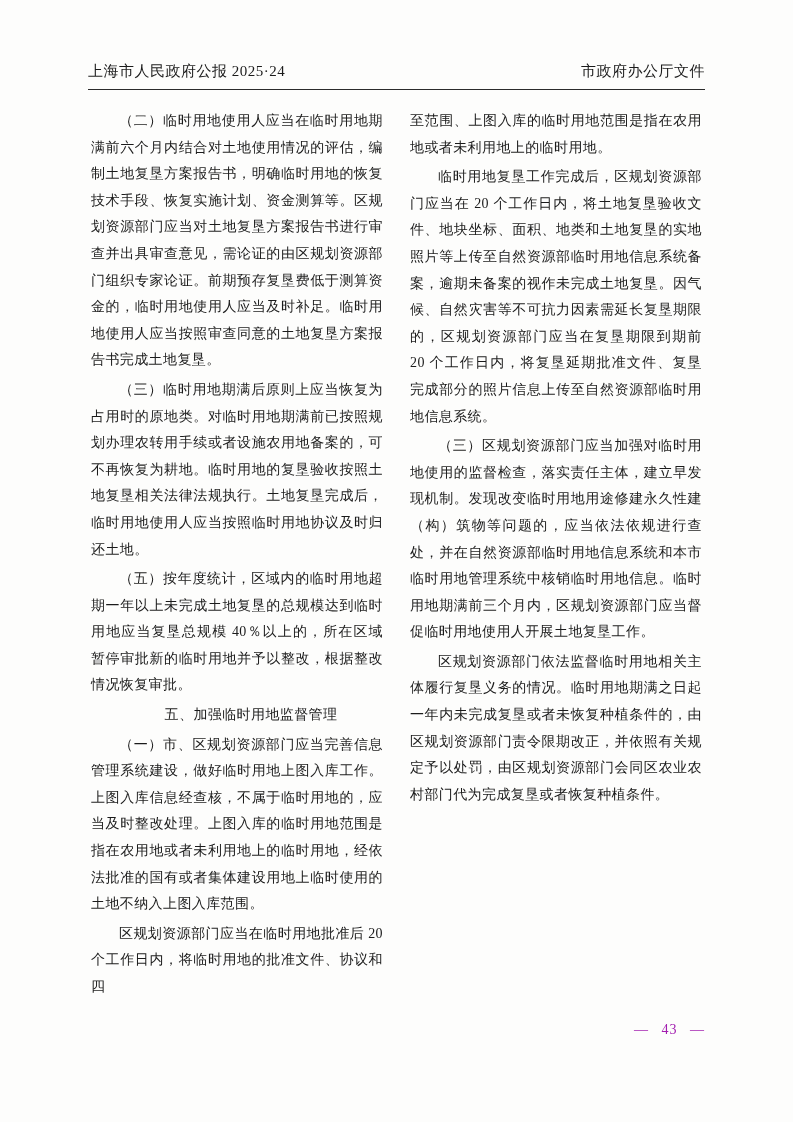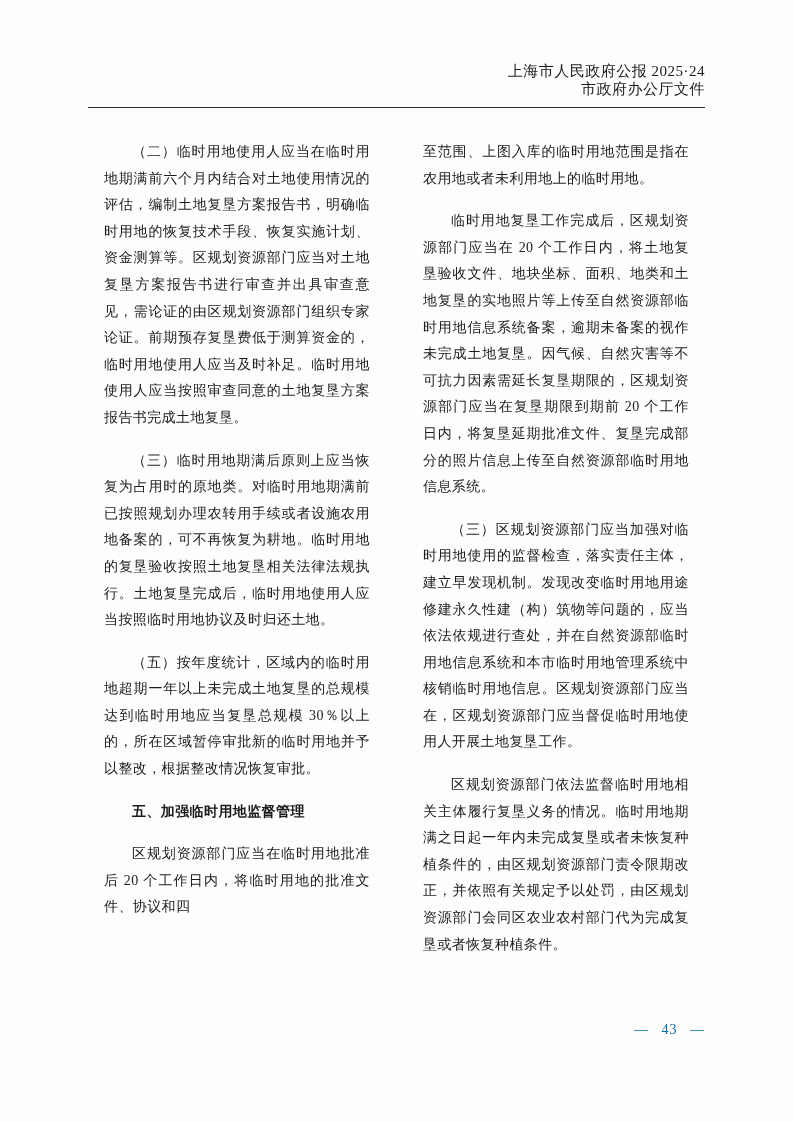--- a/index.html
+++ b/index.html
@@ -19,87 +19,87 @@
     box-sizing: border-box;
   }
   .header {
     display: flex;
     justify-content: space-between;
     align-items: flex-end;
     padding: 62px 88px 0 88px;
     font-size: 15px;
     line-height: 18px;
     letter-spacing: 0.5px;
-    flex-direction: column;
   }
   .header-rule {
     margin: 9px 88px 0 88px;
     border-bottom: 1.6px solid #2b2b2b;
   }
   .content {
     display: flex;
     gap: 21px;
     padding: 15px 88px 0 88px;
   }
   .col {
     width: 298px;
     flex: 0 0 298px;
   }
   .para, .heading {
-    margin: 16px;
+    margin: 3px;
     font-size: 14px;
     line-height: 26.6px;
     letter-spacing: 0.4px;
     text-align: justify;
     text-indent: 2em;
     font-weight: normal;
   }
   .heading {
-    font-weight: bold;
-    text-align: left;
+    font-weight: normal;
+    text-align: center;
   }
   .continuation {
     text-indent: 0;
   }
   .page-number {
     position: absolute;
     top: 1020px;
     left: 0;
     right: 88px;
     text-align: right;
     font-size: 14px;
     line-height: 20px;
     word-spacing: 8px;
     letter-spacing: 1px;
-    color: #0369a1;
+    color: #a21caf;
   }
 </style>
 </head>
 <body>
 
 <div class="page">
 
   <div class="header">
     <span>上海市人民政府公报 2025·24</span>
     <span>市政府办公厅文件</span>
   </div>
 
   <div class="header-rule"></div>
 
   <div class="content">
     <div class="col">
         <p class="para body">（二）临时用地使用人应当在临时用地期满前六个月内结合对土地使用情况的评估，编制土地复垦方案报告书，明确临时用地的恢复技术手段、恢复实施计划、资金测算等。区规划资源部门应当对土地复垦方案报告书进行审查并出具审查意见，需论证的由区规划资源部门组织专家论证。前期预存复垦费低于测算资金的，临时用地使用人应当及时补足。临时用地使用人应当按照审查同意的土地复垦方案报告书完成土地复垦。</p>
         <p class="para body">（三）临时用地期满后原则上应当恢复为占用时的原地类。对临时用地期满前已按照规划办理农转用手续或者设施农用地备案的，可不再恢复为耕地。临时用地的复垦验收按照土地复垦相关法律法规执行。土地复垦完成后，临时用地使用人应当按照临时用地协议及时归还土地。</p>
-        <p class="para body">（五）按年度统计，区域内的临时用地超期一年以上未完成土地复垦的总规模达到临时用地应当复垦总规模 30％以上的，所在区域暂停审批新的临时用地并予以整改，根据整改情况恢复审批。</p>
+        <p class="para body">（五）按年度统计，区域内的临时用地超期一年以上未完成土地复垦的总规模达到临时用地应当复垦总规模 40％以上的，所在区域暂停审批新的临时用地并予以整改，根据整改情况恢复审批。</p>
         <h3 class="heading">五、加强临时用地监督管理</h3>
+        <p class="para body">（一）市、区规划资源部门应当完善信息管理系统建设，做好临时用地上图入库工作。上图入库信息经查核，不属于临时用地的，应当及时整改处理。上图入库的临时用地范围是指在农用地或者未利用地上的临时用地，经依法批准的国有或者集体建设用地上临时使用的土地不纳入上图入库范围。</p>
         <p class="para body">区规划资源部门应当在临时用地批准后 20 个工作日内，将临时用地的批准文件、协议和四</p>
       </div>
     <div class="col">
         <p class="para continuation">至范围、上图入库的临时用地范围是指在农用地或者未利用地上的临时用地。</p>
         <p class="para body">临时用地复垦工作完成后，区规划资源部门应当在 20 个工作日内，将土地复垦验收文件、地块坐标、面积、地类和土地复垦的实地照片等上传至自然资源部临时用地信息系统备案，逾期未备案的视作未完成土地复垦。因气候、自然灾害等不可抗力因素需延长复垦期限的，区规划资源部门应当在复垦期限到期前 20 个工作日内，将复垦延期批准文件、复垦完成部分的照片信息上传至自然资源部临时用地信息系统。</p>
-        <p class="para body">（三）区规划资源部门应当加强对临时用地使用的监督检查，落实责任主体，建立早发现机制。发现改变临时用地用途修建永久性建（构）筑物等问题的，应当依法依规进行查处，并在自然资源部临时用地信息系统和本市临时用地管理系统中核销临时用地信息。区规划资源部门应当在，区规划资源部门应当督促临时用地使用人开展土地复垦工作。</p>
+        <p class="para body">（三）区规划资源部门应当加强对临时用地使用的监督检查，落实责任主体，建立早发现机制。发现改变临时用地用途修建永久性建（构）筑物等问题的，应当依法依规进行查处，并在自然资源部临时用地信息系统和本市临时用地管理系统中核销临时用地信息。临时用地期满前三个月内，区规划资源部门应当督促临时用地使用人开展土地复垦工作。</p>
         <p class="para body">区规划资源部门依法监督临时用地相关主体履行复垦义务的情况。临时用地期满之日起一年内未完成复垦或者未恢复种植条件的，由区规划资源部门责令限期改正，并依照有关规定予以处罚，由区规划资源部门会同区农业农村部门代为完成复垦或者恢复种植条件。</p>
       </div>
   </div>
 
   <div class="page-number">— 43 —</div>
 
 </div>
 
 </body></html>

